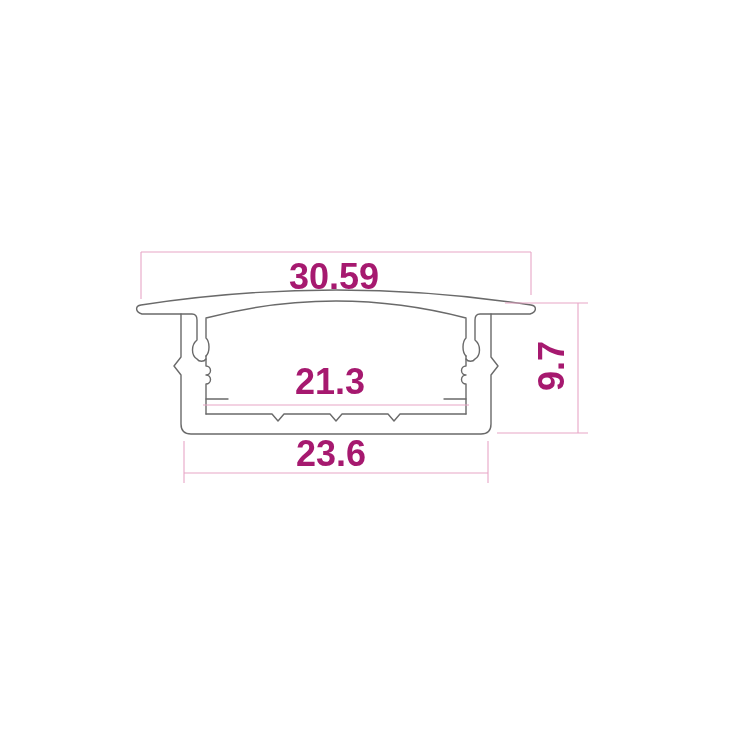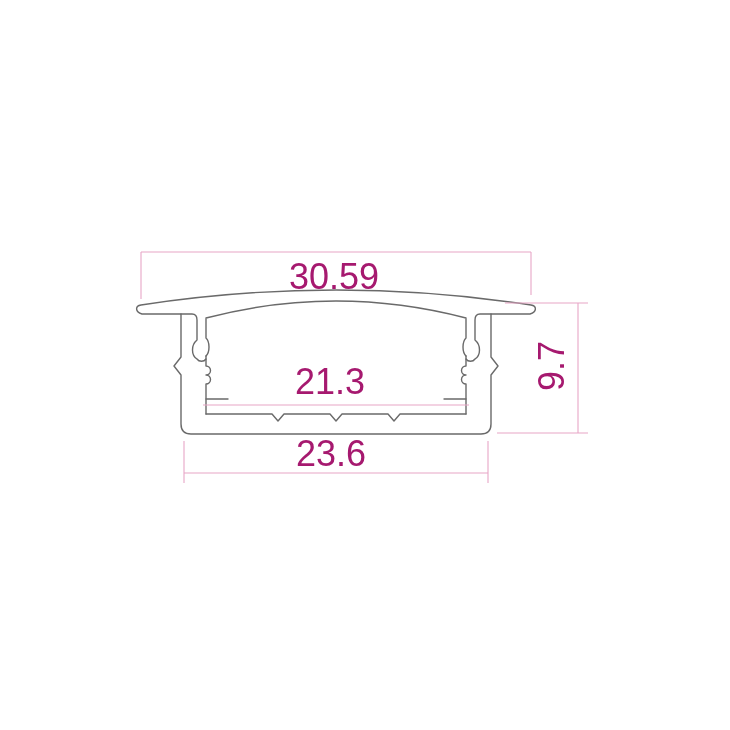--- a/index.html
+++ b/index.html
@@ -7,21 +7,21 @@
     --dim-line:#e7a6c6;
     --dim-text:#a6196f;
     --background:#ffffff;
   }
   html,body{
     margin:0;padding:0;width:730px;height:730px;
     background:var(--background);
     font-family:"Liberation Sans", sans-serif;
     overflow:hidden;
   }
-  .canvas{width:730px;height:706px;position:relative;background:var(--background);}
+  .canvas{width:730px;height:706px;position:relative;background:var(--background);font-weight:bold;}
   svg{display:block;}
   .profile path{
     fill:none;
     stroke:var(--outline);
     stroke-width:1.4;
     stroke-linejoin:round;
     stroke-linecap:round;
   }
   .dims line{
     stroke:var(--dim-line);

